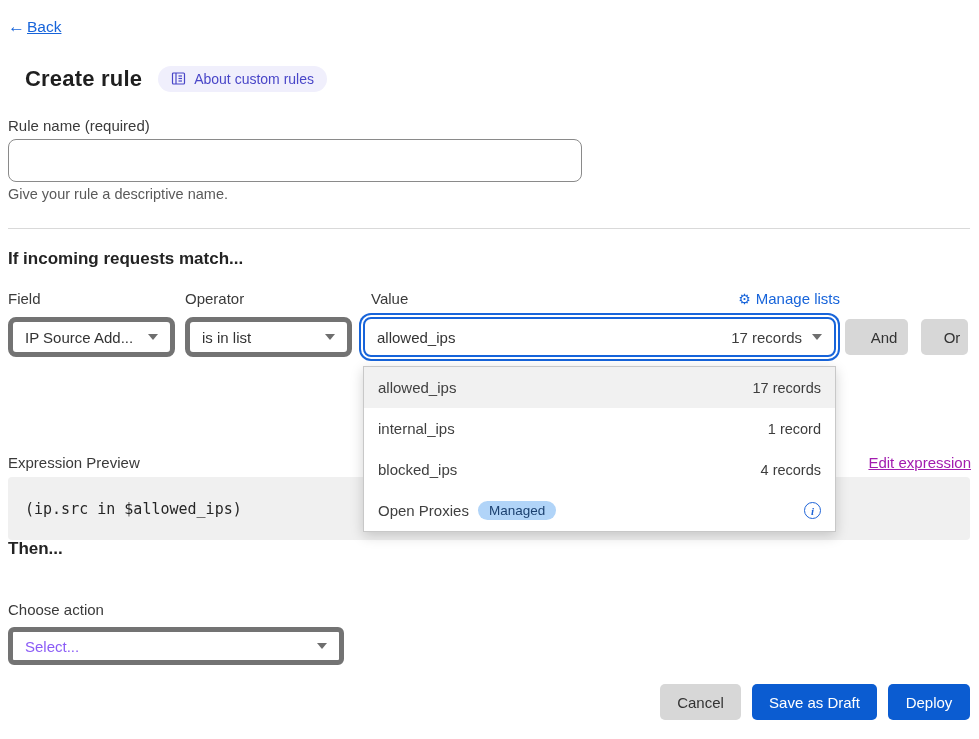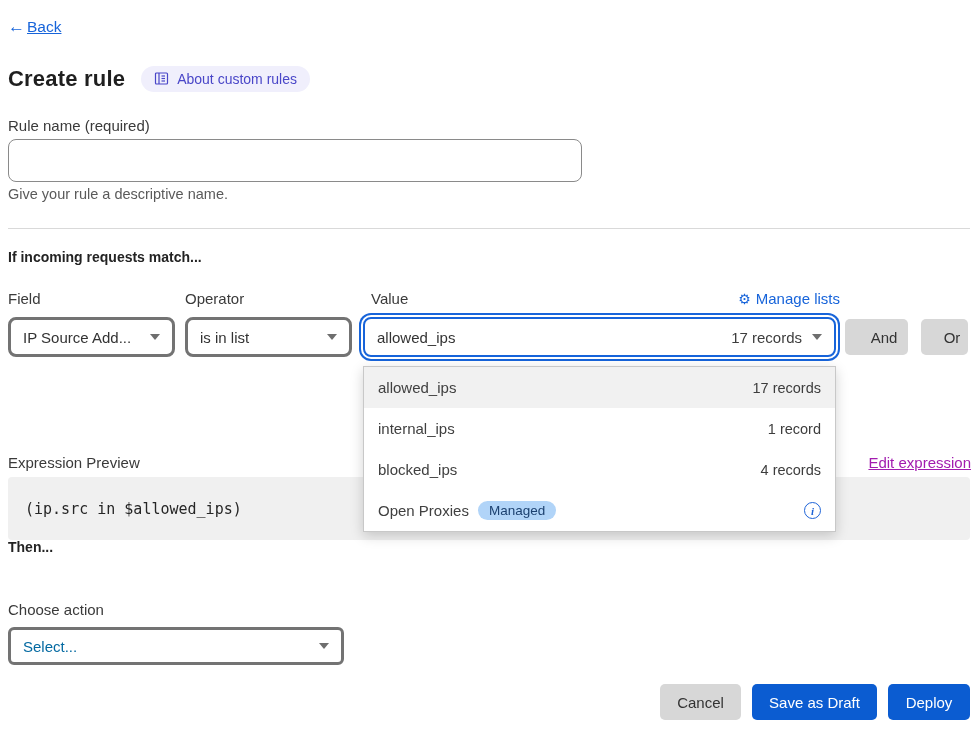--- a/index.html
+++ b/index.html
@@ -8,38 +8,38 @@
   .page { position:relative; width:979px; height:739px; background:#fff; overflow:hidden; }
 
   a.link { color:#a21caf; text-decoration:underline; cursor:pointer; }
 
   
   .back { position:absolute; left:8px; top:17px; font-size:15.5px; color:#1764da; display:flex; align-items:center; gap:2px; cursor:pointer; }
   .back .arrow { text-decoration:none; font-size:17px; }
   .back .back-txt { text-decoration:underline; }
 
   
-  .title-row { position:absolute; left:8px; top:66px; display:flex; align-items:center; gap:16px; }
+  .title-row { position:absolute; left:25px; top:66px; display:flex; align-items:center; gap:16px; }
   .page-title { font-size:22px; font-weight:bold; color:#1f1f1f; letter-spacing:.2px; }
   .about-badge { display:inline-flex; align-items:flex-start; gap:8px; background:#f0effc; color:#4946c8;
                  border-radius:14px; padding:5px 13px; font-size:14px; cursor:pointer; }
   .about-badge svg { display:block; }
 
   
   .field-label { position:absolute; font-size:15px; color:#3a3a3a; }
   .rule-input { position:absolute; left:8px; top:139px; width:574px; height:43px; border:1px solid #8a8a8a;
                 border-radius:8px; background:#fff; font-size:15px; padding:0 12px; outline:none; }
   .helper { position:absolute; left:8px; top:186px; font-size:14.5px; color:#5a5a5a; }
 
   .divider { position:absolute; left:8px; top:228px; width:962px; height:1px; background:#d9d9d9; }
 
-  .section-heading { position:absolute; left:8px; font-size:14px; font-weight:bold; color:#232323; }
+  .section-heading { position:absolute; left:8px; font-size:17px; font-weight:bold; color:#232323; }
 
   
-  .select-box { position:absolute; height:40px; border:3px solid #737373; border-radius:8px; background:#fff;
+  .select-box { position:absolute; height:40px; border:5px solid #737373; border-radius:8px; background:#fff;
                 display:flex; align-items:center; padding:0 12px; font-size:15px; color:#333; cursor:pointer; }
   .select-box .val { flex:1 1 auto; white-space:nowrap; overflow:hidden; text-overflow:ellipsis; }
   .chev { width:0; height:0; border-left:5px solid transparent; border-right:5px solid transparent;
           border-top:6px solid #6e6e6e; margin-left:10px; flex:0 0 auto; }
 
   .value-select { left:363px; top:317px; width:473px; border:2px solid #1764da;
                   box-shadow:0 0 0 2px #ffffff, 0 0 0 4px #1764da; }
   .value-select .meta { color:#3d3d3d; margin-left:auto; font-size:15px; }
 
   .manage-lists { position:absolute; top:290px; right:139px; font-size:15px; display:flex; align-items:center; gap:5px; color:#1764da; cursor:pointer; }
@@ -62,21 +62,21 @@
 
   
   .expr-label { position:absolute; left:8px; top:454px; font-size:15px; color:#3a3a3a; }
   .edit-expression { position:absolute; top:454px; right:8px; font-size:15px; }
   .expr-box { position:absolute; left:8px; top:477px; width:962px; height:63px; background:#f0f0f0; border-radius:4px;
               display:flex; align-items:center; padding:0 17px; }
   .expr-code { font-family:"DejaVu Sans Mono","Liberation Mono",monospace; font-size:15px; color:#262626; }
 
   
   .action-select { left:8px; top:627px; width:336px; height:38px; border-radius:6px; }
-  .action-select .val { color:#0369a1; }
+  .action-select .val { color:#8b5cf6; }
 
   
   .footer-btn { position:absolute; top:684px; height:36px; border:none; border-radius:5px; font-size:15px;
                 font-family:inherit; cursor:pointer; }
   .btn-cancel { left:660px; width:81px; background:#d7d7d7; color:#333; }
   .btn-blue { background:#0b5cd1; color:#fff; }
   .btn-save { left:752px; width:125px; }
   .btn-deploy { left:888px; width:82px; }
 </style>
 </head>

